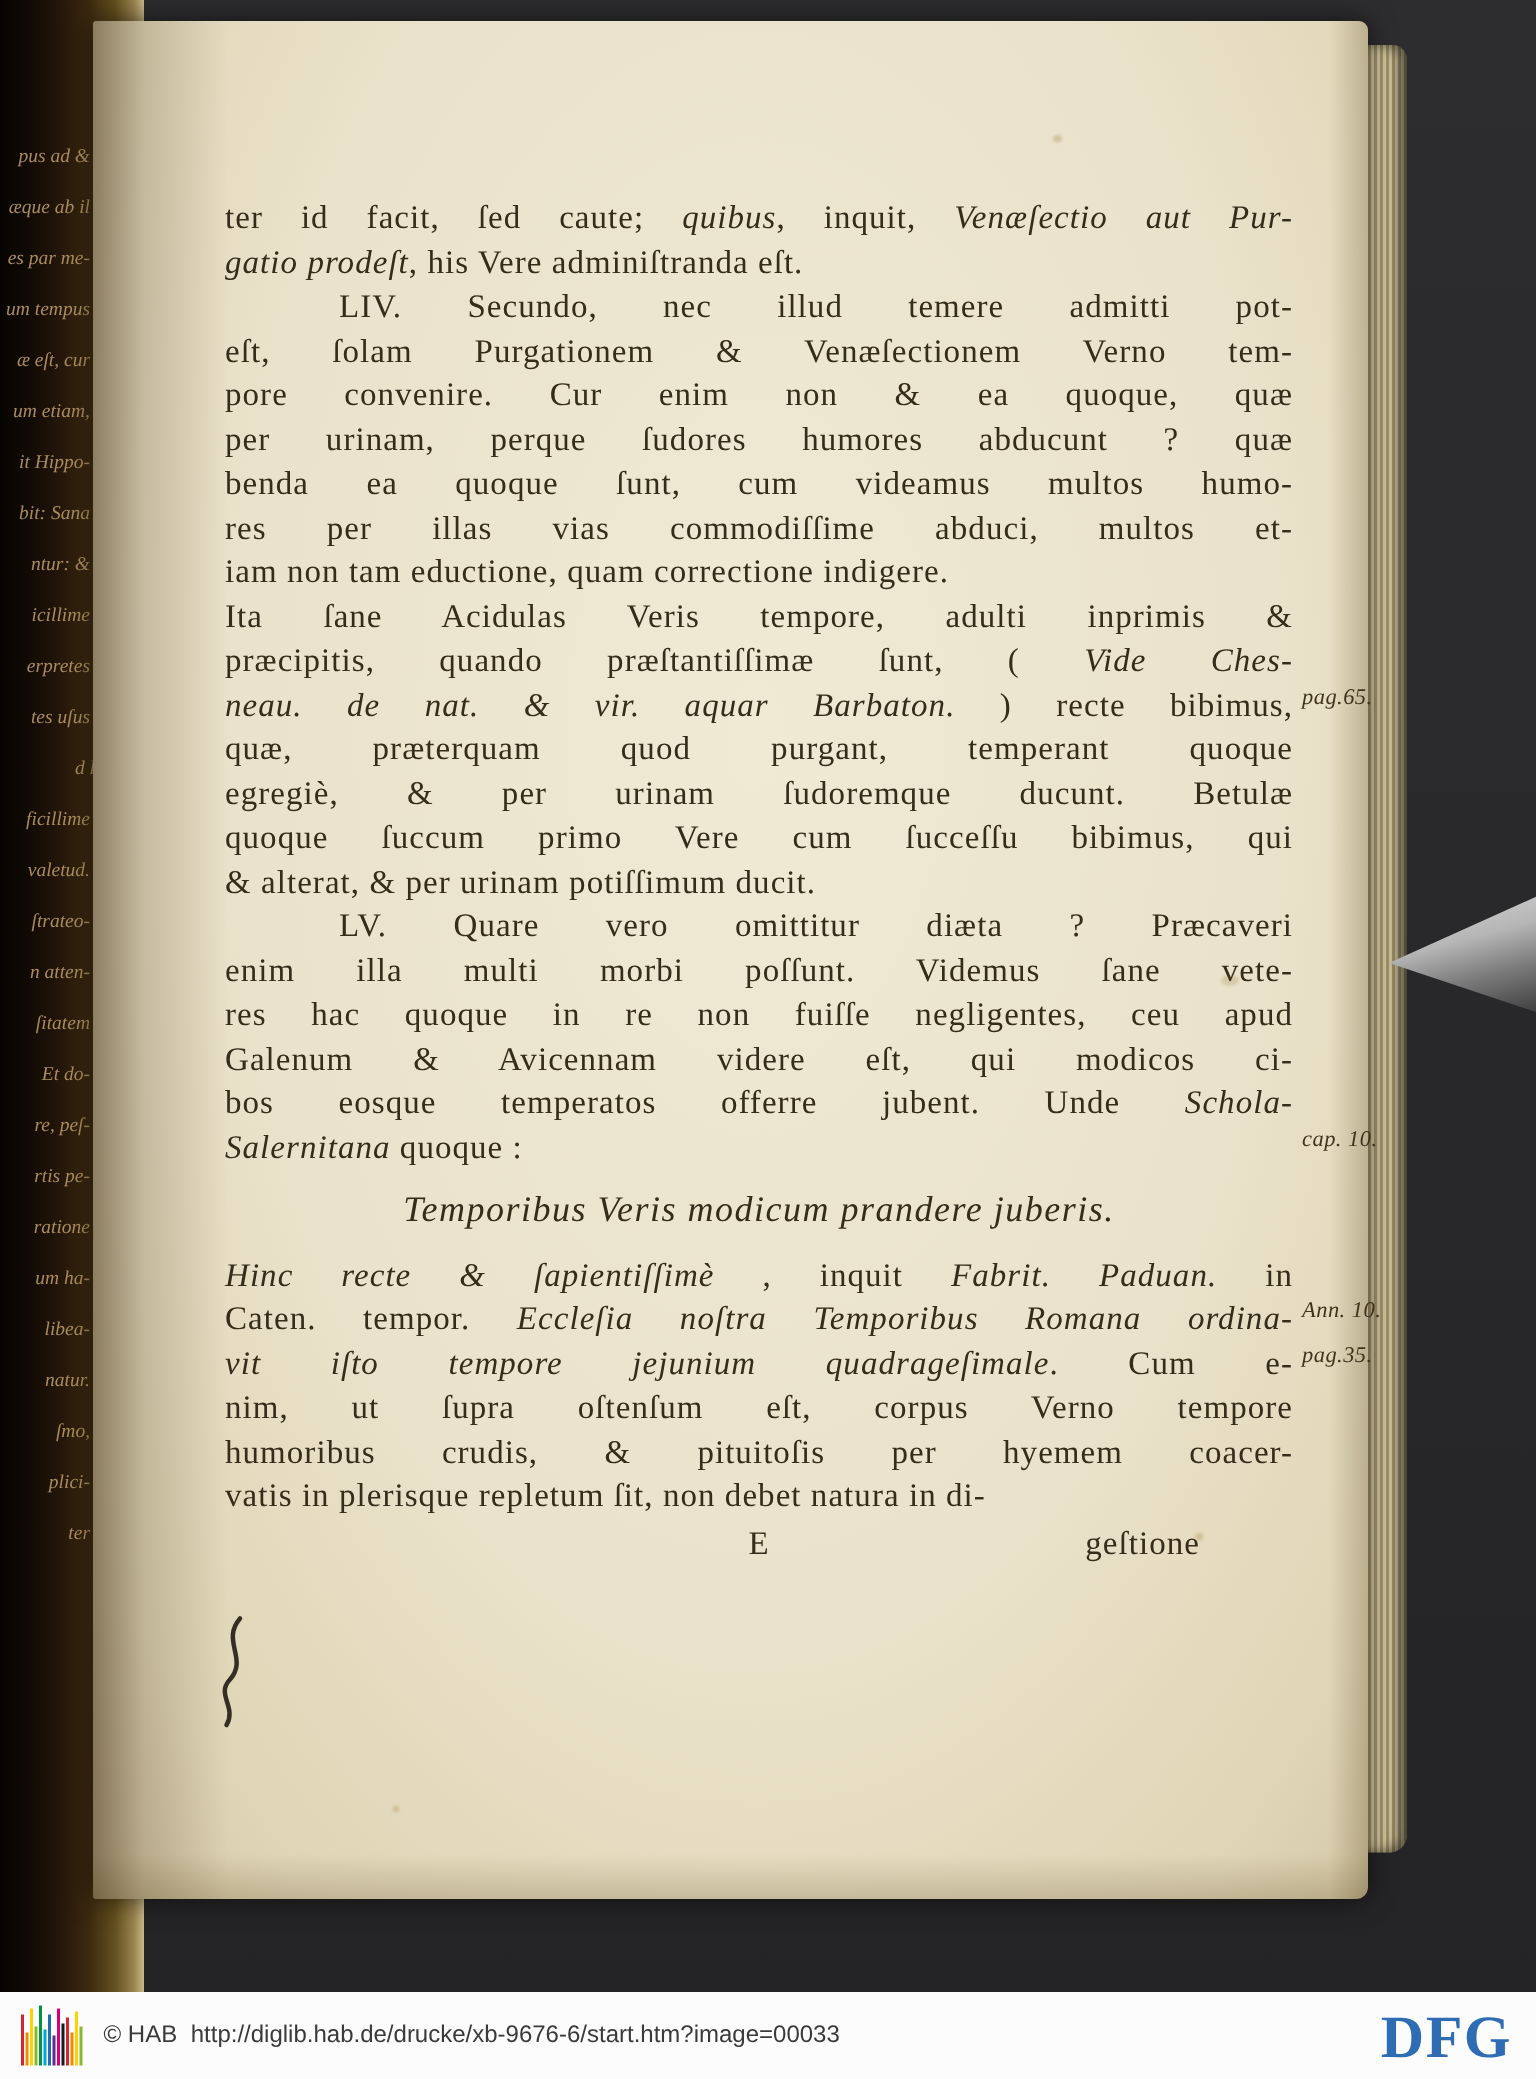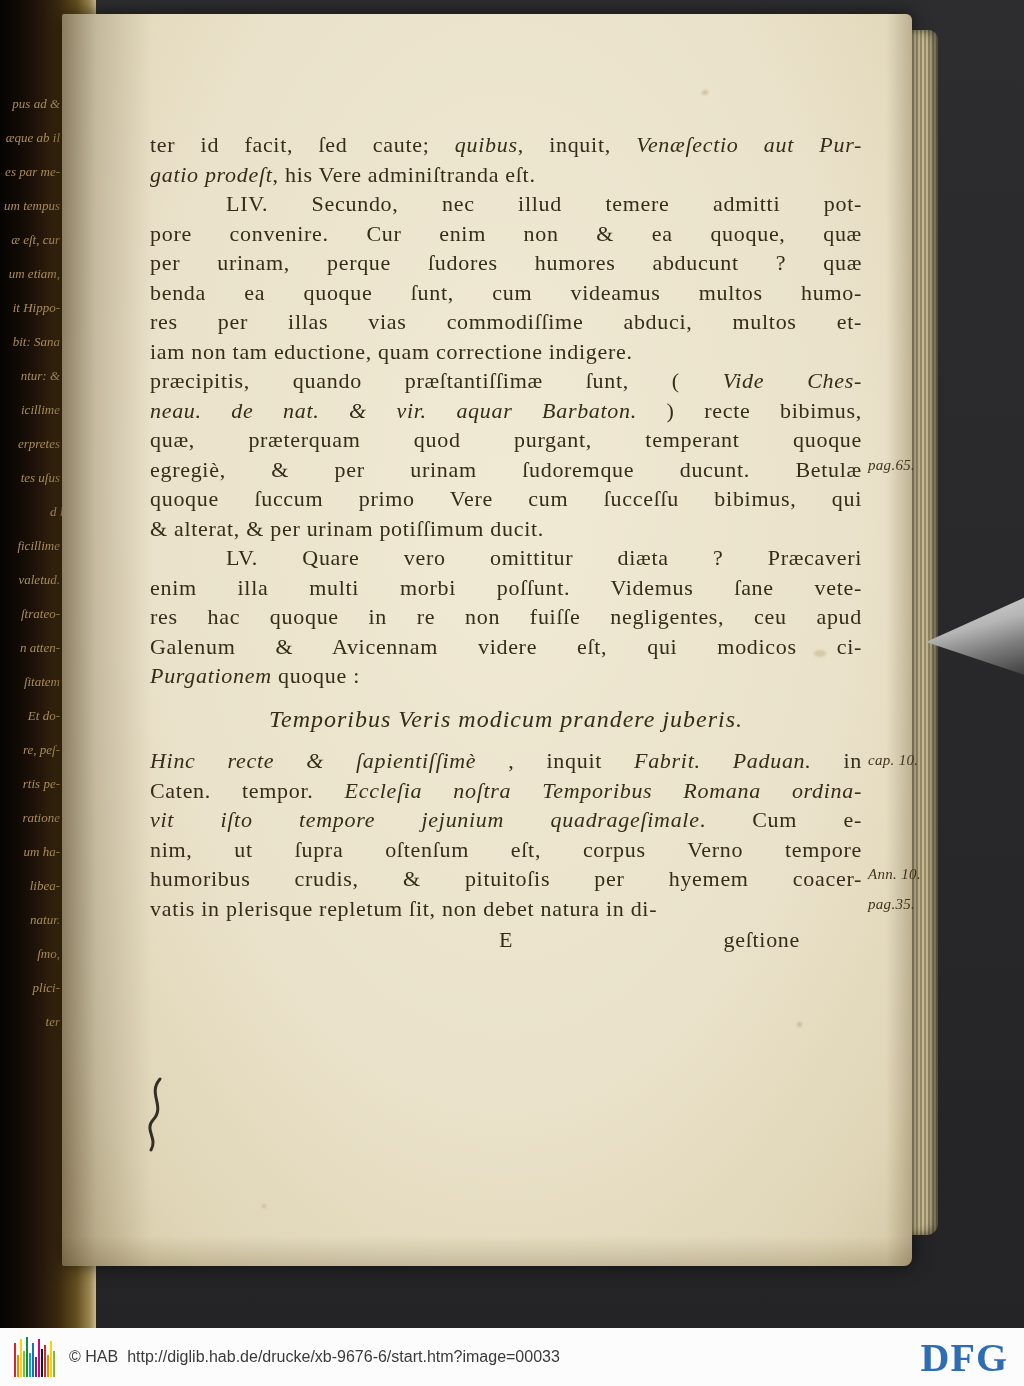--- a/index.html
+++ b/index.html
@@ -108,36 +108,39 @@
         <div class="spine-frag" style="top: 1014px;">ter</div>
       </div>
 
     <div class="edge-stack"></div>
 
     <div class="page">
       <div class="text-block">
           <div class="line"><span>ter id facit, ſed caute; </span><span class="it">quibus</span><span>, inquit, </span><span class="it">Venæſectio aut Pur-</span></div>
           <div class="line short"><span class="it">gatio prodeſt</span><span>, his Vere adminiſtranda eſt.</span></div>
           <div class="line indent"><span>LIV.   Secundo, nec illud temere admitti pot-</span></div>
+          <div class="line"><span>eſt, ſolam Purgationem &amp; Venæſectionem Verno tem-</span></div>
           <div class="line"><span>pore convenire.   Cur enim non &amp; ea quoque, quæ</span></div>
           <div class="line"><span>per urinam, perque ſudores humores abducunt ? quæ</span></div>
           <div class="line"><span>benda ea quoque ſunt, cum videamus multos humo-</span></div>
           <div class="line"><span>res per illas vias commodiſſime abduci, multos et-</span></div>
           <div class="line short"><span>iam non tam eductione, quam correctione indigere.</span></div>
+          <div class="line"><span>Ita ſane Acidulas Veris tempore, adulti inprimis &amp;</span></div>
           <div class="line"><span>præcipitis, quando præſtantiſſimæ ſunt, ( </span><span class="it">Vide Ches-</span></div>
           <div class="line"><span class="it">neau. de nat. &amp; vir. aquar Barbaton.</span><span> ) recte bibimus,</span></div>
           <div class="line"><span>quæ, præterquam quod purgant, temperant quoque</span></div>
           <div class="line"><span>egregiè, &amp; per urinam ſudoremque ducunt.   Betulæ</span></div>
           <div class="line"><span>quoque ſuccum primo Vere cum ſucceſſu bibimus, qui</span></div>
           <div class="line short"><span>&amp; alterat, &amp; per urinam potiſſimum ducit.</span></div>
           <div class="line indent"><span>LV.   Quare vero omittitur diæta ? Præcaveri</span></div>
           <div class="line"><span>enim illa multi morbi poſſunt.   Videmus ſane vete-</span></div>
           <div class="line"><span>res hac quoque in re non fuiſſe negligentes, ceu apud</span></div>
           <div class="line"><span>Galenum &amp; Avicennam videre eſt, qui modicos ci-</span></div>
-          <div class="line short"><span class="it">Purgationem</span><span> quoque :</span></div>
+          <div class="line"><span>bos eosque temperatos offerre jubent.   Unde </span><span class="it">Schola-</span></div>
+          <div class="line short"><span class="it">Salernitana</span><span> quoque :</span></div>
           <div class="line display"><span>Temporibus Veris modicum prandere juberis.</span></div>
           <div class="line"><span class="it">Hinc recte &amp; ſapientiſſimè</span><span> , inquit </span><span class="it">Fabrit. Paduan.</span><span> in</span></div>
           <div class="line"><span>Caten. tempor. </span><span class="it">Eccleſia noſtra Temporibus Romana ordina-</span></div>
           <div class="line"><span class="it">vit iſto tempore jejunium quadrageſimale</span><span>.   Cum e-</span></div>
           <div class="line"><span>nim, ut ſupra oſtenſum eſt, corpus Verno tempore</span></div>
           <div class="line"><span>humoribus crudis, &amp; pituitoſis per hyemem coacer-</span></div>
           <div class="line short"><span>vatis in plerisque repletum ſit, non debet natura in di-</span></div>
           <div class="line catch"><span>E</span><span class="pos-right">geſtione</span></div>
         </div>
 

